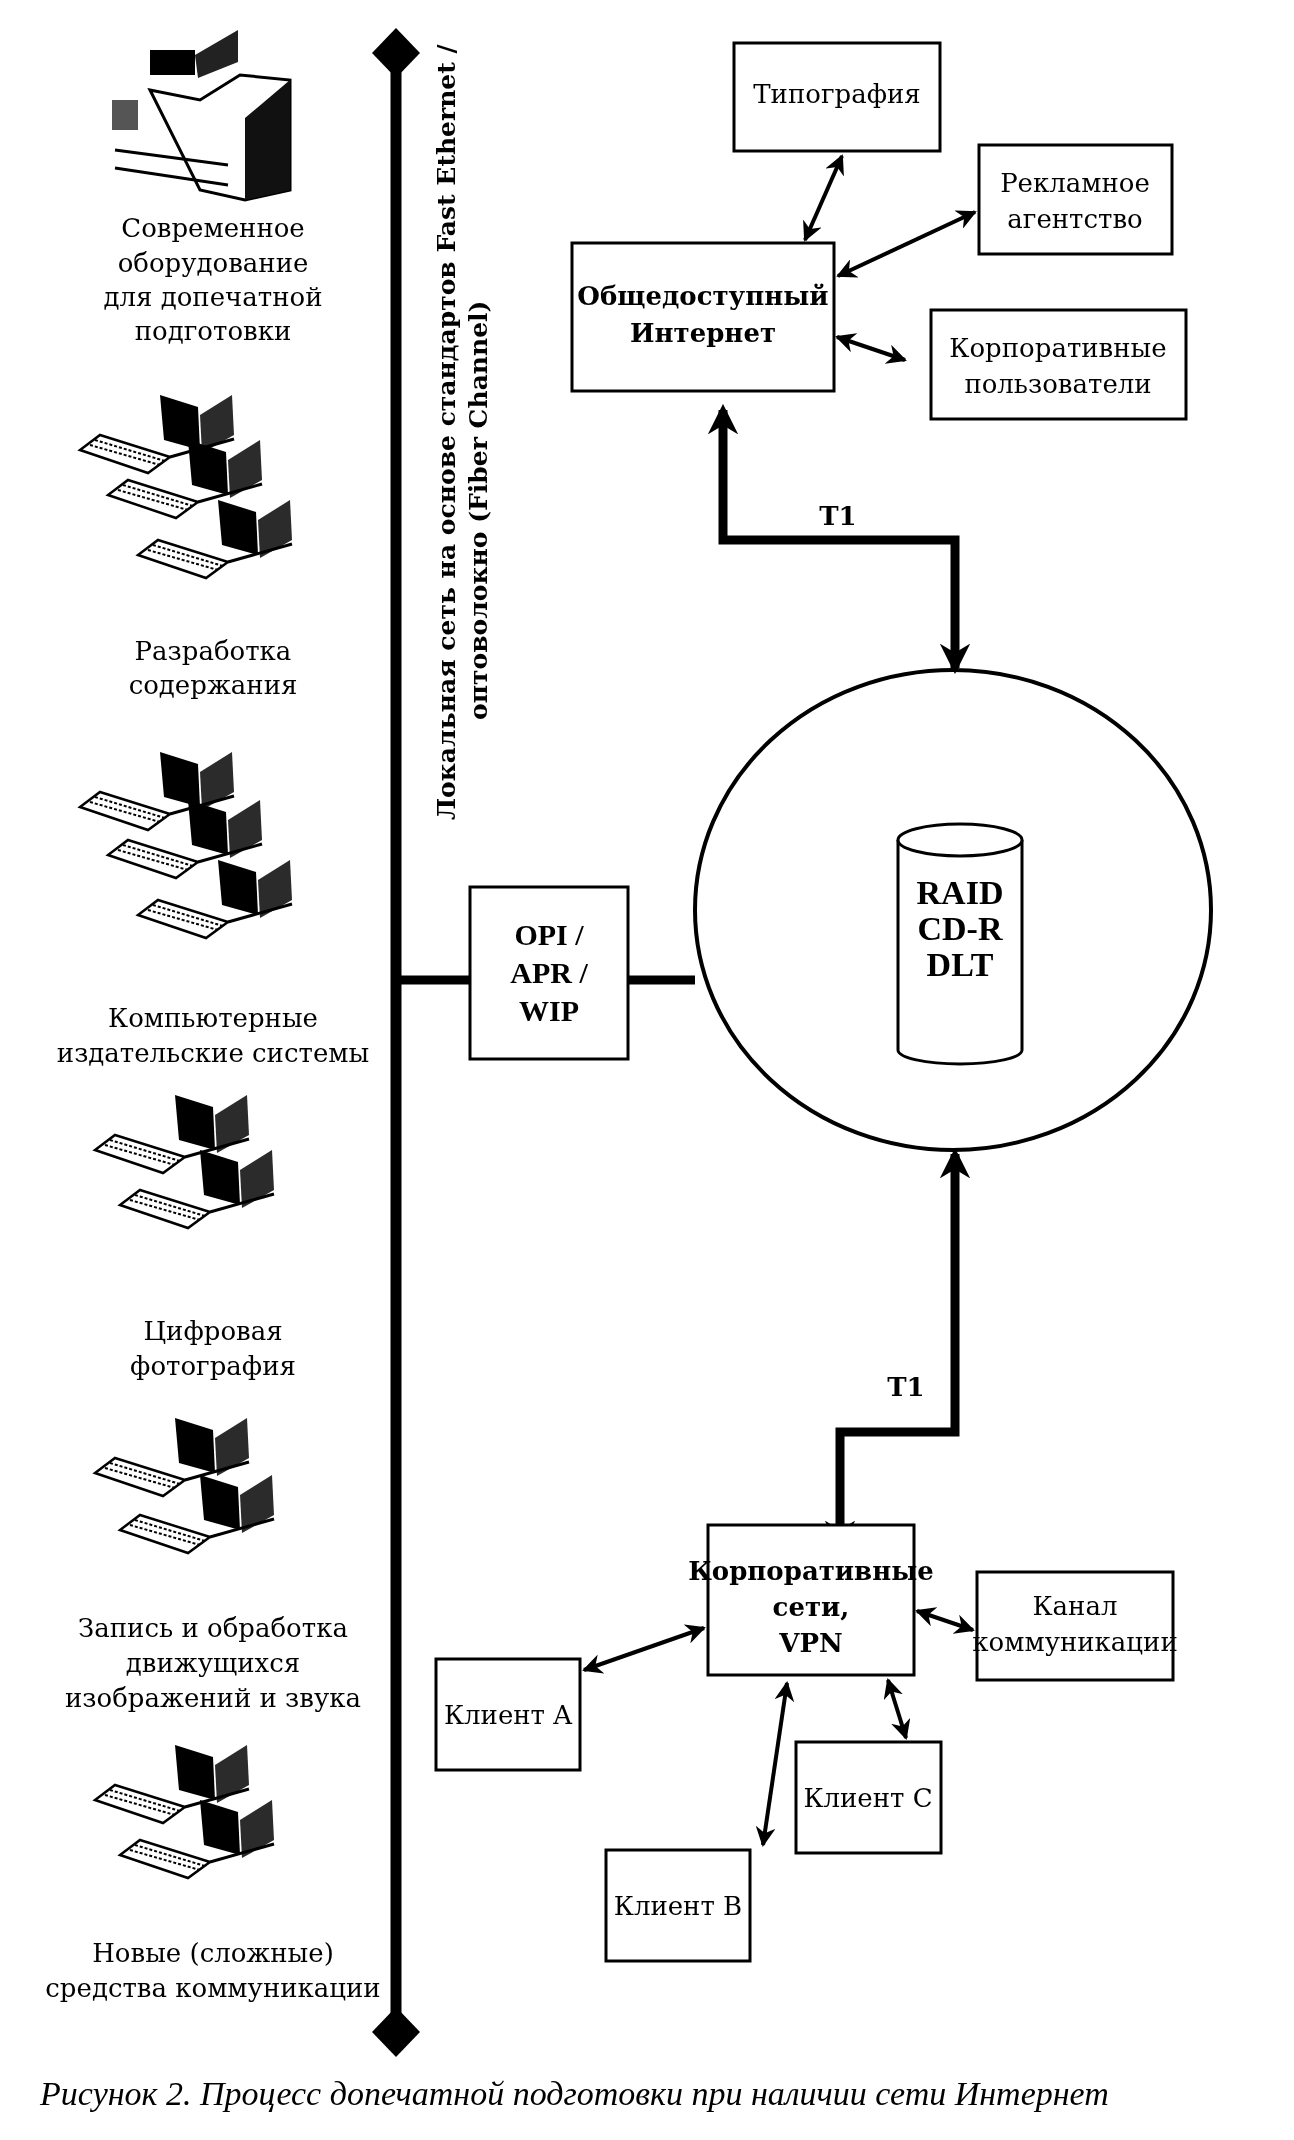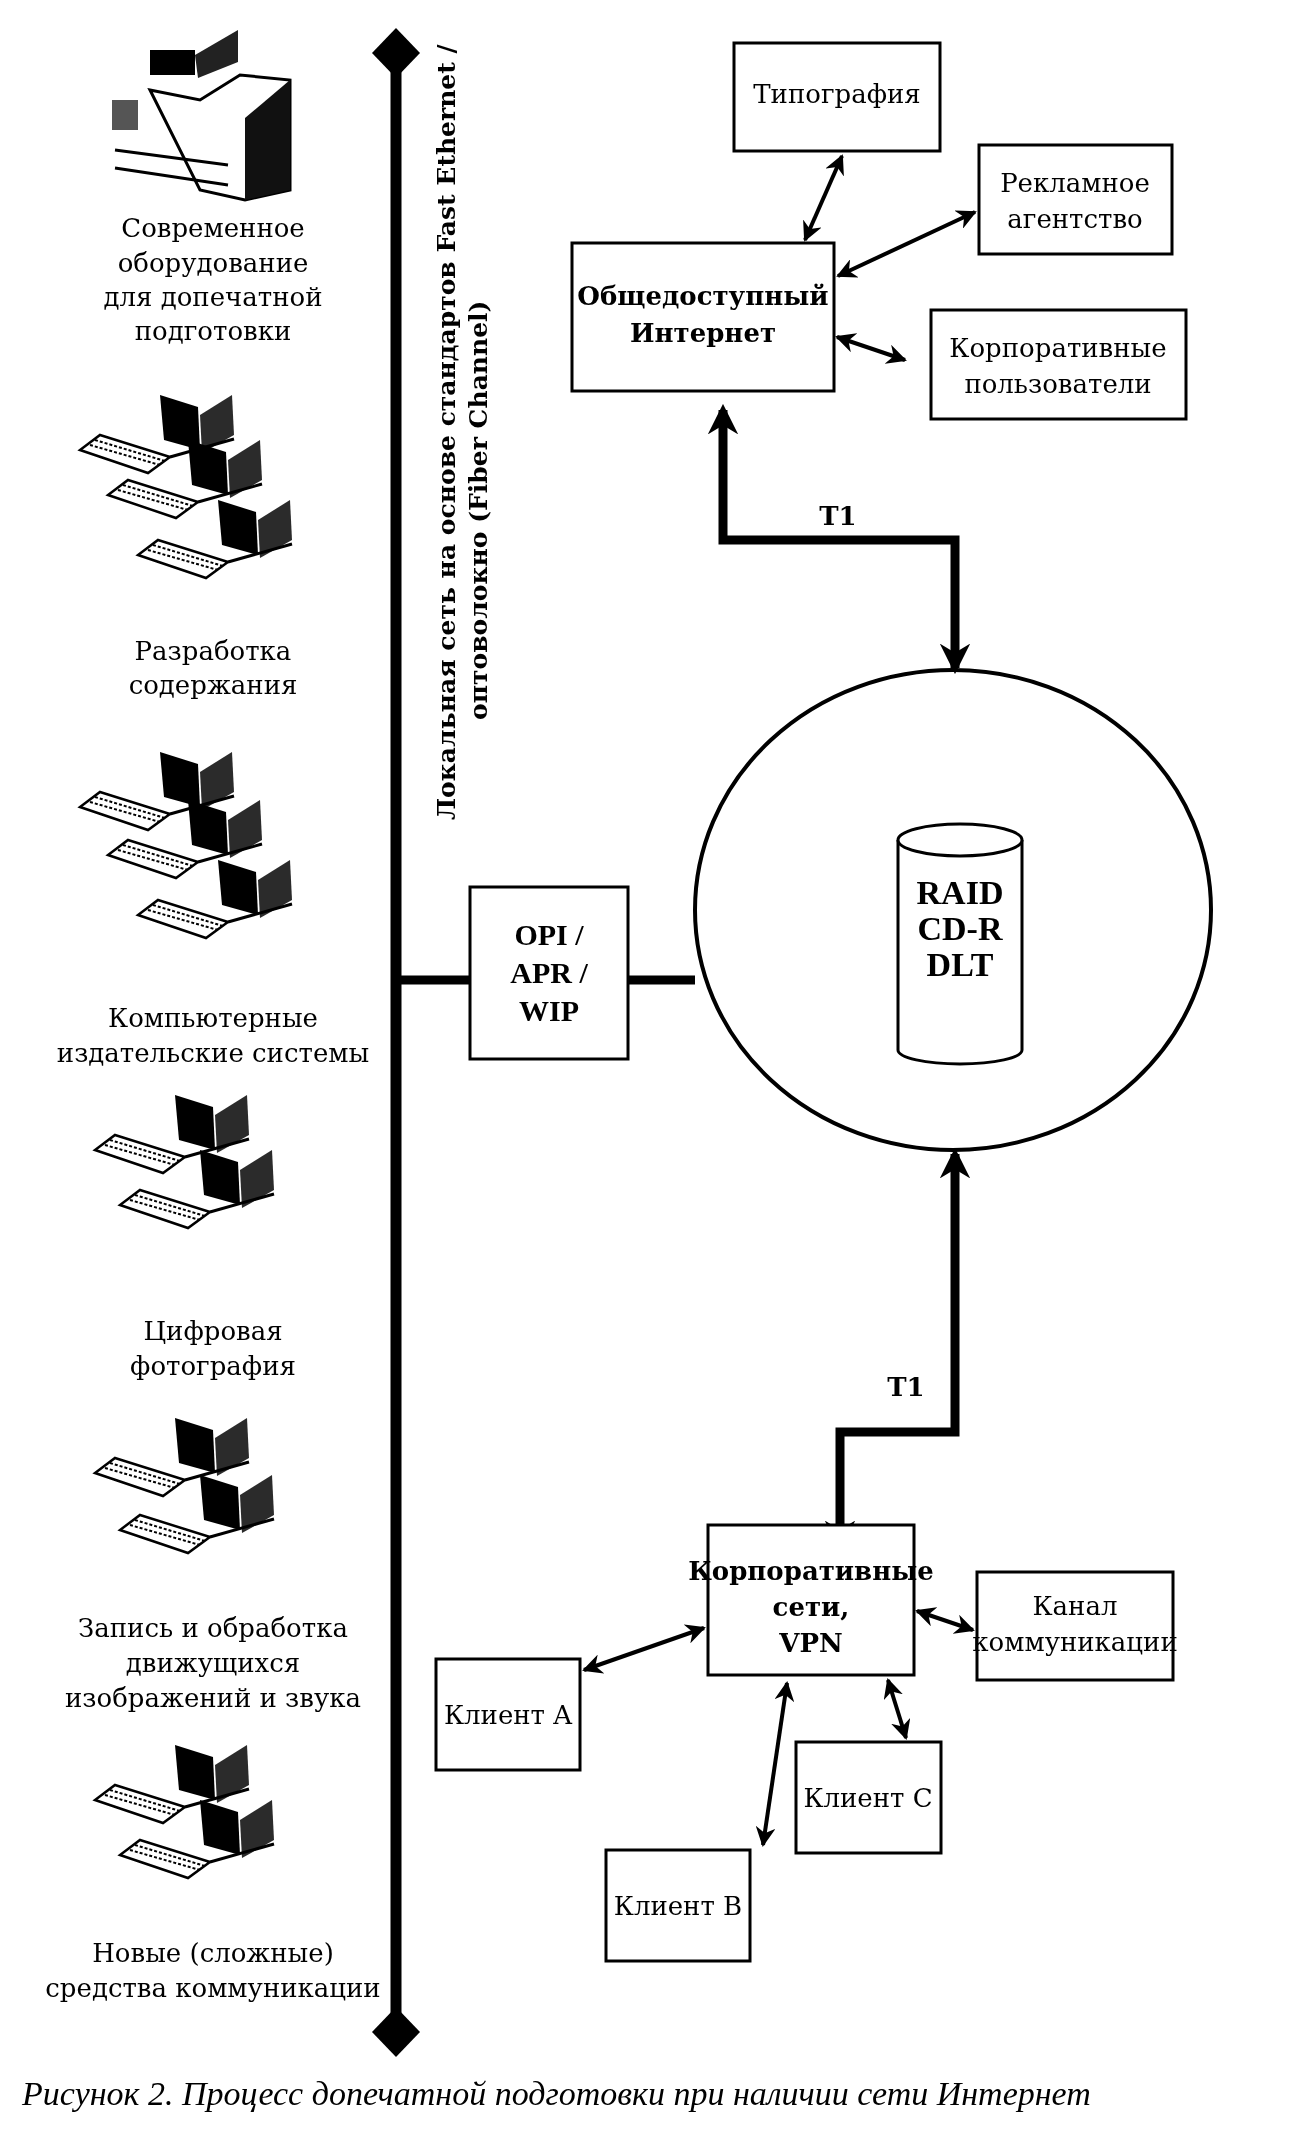--- a/index.html
+++ b/index.html
@@ -6,21 +6,21 @@
   body { width: 1294px; height: 2140px; position: relative; overflow: hidden;
          font-family: "Liberation Serif", "DejaVu Serif", serif; color: #000; }
   #diagram { position: absolute; left: 0; top: 0; }
   .lbl { font-family: "DejaVu Serif", "Liberation Serif", serif; font-size: 26px; fill: #000; }
   .lbl-b { font-family: "DejaVu Serif", "Liberation Serif", serif; font-size: 26px; font-weight: bold; fill: #000; }
   .lbl-side { font-family: "DejaVu Serif", "Liberation Serif", serif; font-size: 26px; fill: #000; }
   .lbl-vert { font-family: "DejaVu Serif", "Liberation Serif", serif; font-size: 25px; font-weight: bold; fill: #000; }
   .lbl-t1 { font-family: "DejaVu Serif", "Liberation Serif", serif; font-size: 26px; font-weight: bold; fill: #000; }
   .lbl-raid { font-family: "Liberation Serif", "DejaVu Serif", serif; font-size: 34px; font-weight: bold; fill: #000; }
   .caption { position: absolute; left: 0; top: 2075px; width: 1294px; text-align: left;
-             padding-left: 22px; box-sizing: border-box;
+             padding-left: 40px; box-sizing: border-box;
              font-family: "Liberation Serif", "DejaVu Serif", serif; font-style: italic;
              font-size: 34px; color: #000; }
   .box { fill: #fff; stroke: #000; stroke-width: 3; }
   .thin { stroke: #000; stroke-width: 4; fill: none; }
   .thick { stroke: #000; stroke-width: 9; fill: none; }
   .bus { stroke: #000; stroke-width: 11; fill: none; }
 </style>
 </head>
 <body>
 

